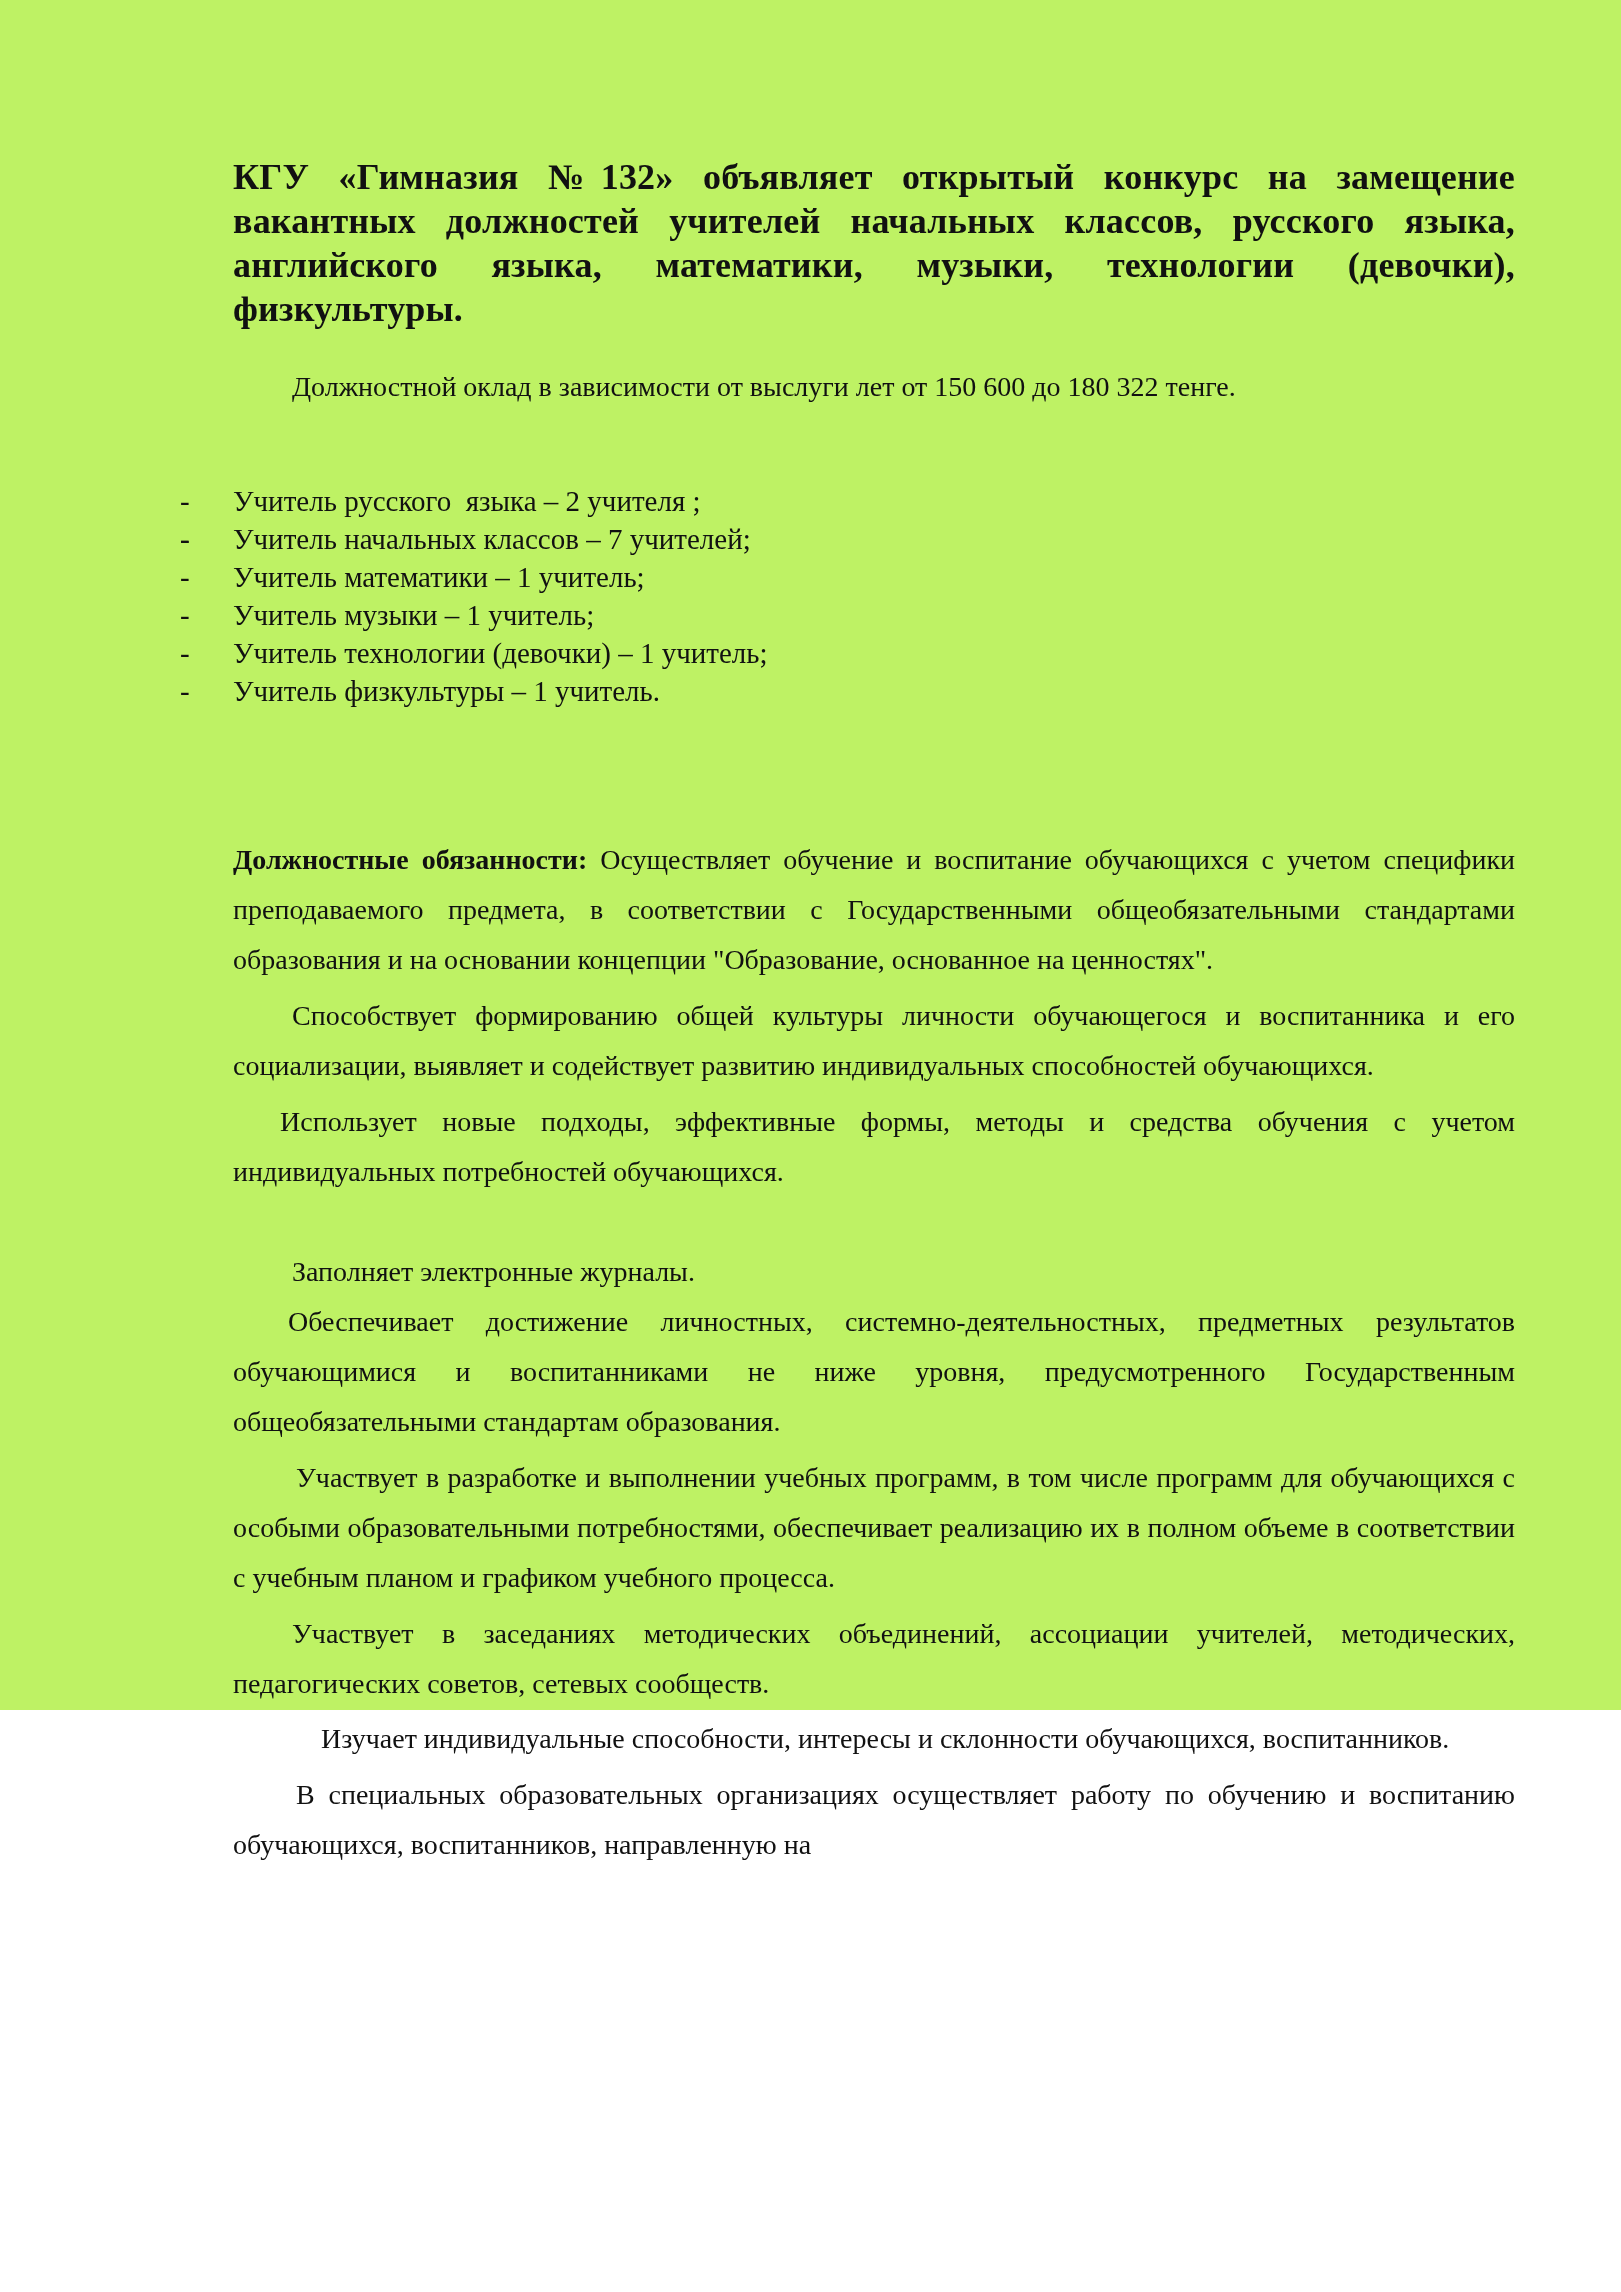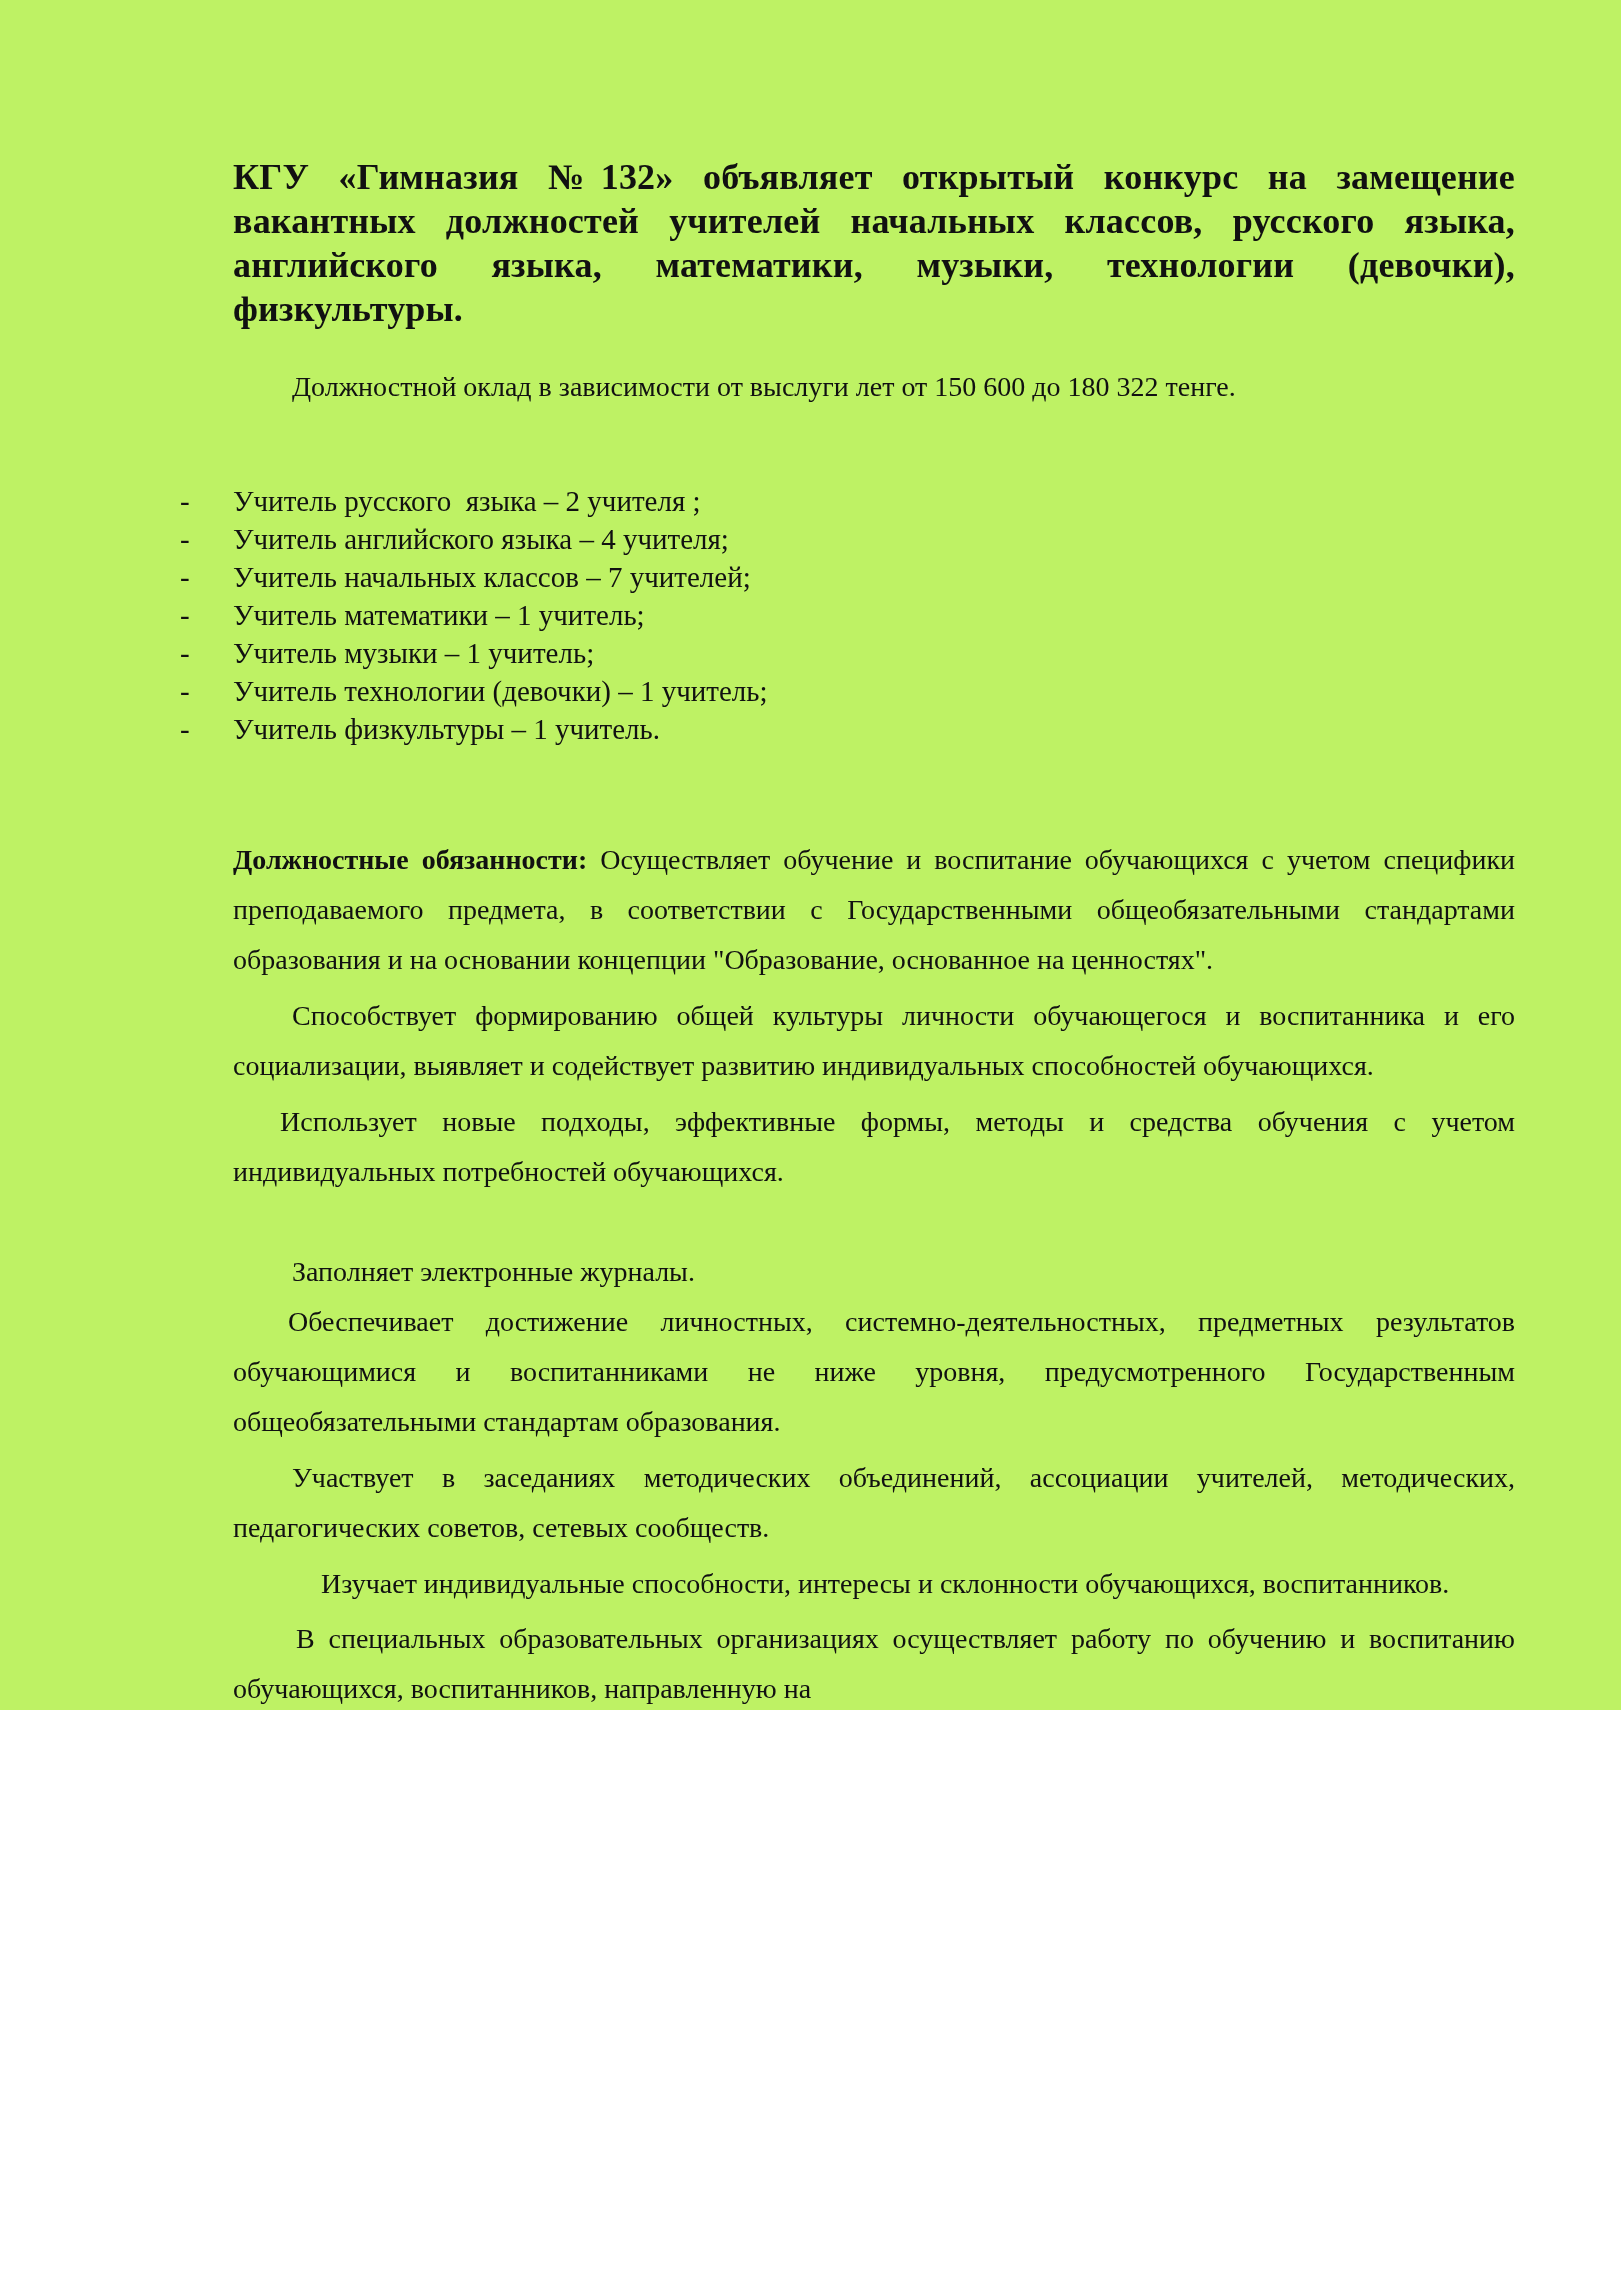--- a/index.html
+++ b/index.html
@@ -105,33 +105,34 @@
 
 <div class="page">
 
   <div class="title">КГУ «Гимназия №132» объявляет открытый конкурс на замещение вакантных должностей учителей начальных классов, русского языка, английского языка, математики, музыки, технологии (девочки), физкультуры.</div>
 
   <div class="salary">Должностной оклад в зависимости от выслуги лет от 150 600 до 180 322 тенге.</div>
 
 
   <ul class="vacancy-list">
     <li><span class="dash">-</span><span>Учитель русского  языка – 2 учителя ;</span></li>
-    <li><span class="dash">-</span><span>Учитель английского языка – 4 учителя;</span></li>
+    <li><span class="dash">-</span></li>
     <li><span class="dash">-</span><span>Учитель начальных классов – 7 учителей;</span></li>
     <li><span class="dash">-</span><span>Учитель математики – 1 учитель;</span></li>
     <li><span class="dash">-</span><span>Учитель музыки – 1 учитель;</span></li>
     <li><span class="dash">-</span><span>Учитель технологии (девочки) – 1 учитель;</span></li>
     <li><span class="dash">-</span><span>Учитель физкультуры – 1 учитель.</span></li>
   </ul>
 
   <div class="duties">
     <p><span class="lead">Должностные обязанности:</span><span> Осуществляет обучение и воспитание обучающихся с учетом специфики преподаваемого предмета, в соответствии с Государственными общеобязательными стандартами образования и на основании концепции "Образование, основанное на ценностях".</span></p>
     <p class="ind1 sp-extra">Способствует формированию общей культуры личности обучающегося и воспитанника и его социализации, выявляет и содействует развитию индивидуальных способностей обучающихся.</p>
     <p class="ind4 sp-extra">Использует новые подходы, эффективные формы, методы и средства обучения с учетом индивидуальных потребностей обучающихся.</p>
     <p class="ind1 p-gap-large">Заполняет электронные журналы.</p>
     <p class="ind3">Обеспечивает достижение личностных, системно-деятельностных, предметных результатов обучающимися и воспитанниками не ниже уровня, предусмотренного Государственным общеобязательными стандартам образования.</p>
+    <p class="ind5 sp-extra">Участвует в разработке и выполнении учебных программ, в том числе программ для обучающихся с особыми образовательными потребностями, обеспечивает реализацию их в полном объеме в соответствии с учебным планом и графиком учебного процесса.</p>
     <p class="ind1 sp-extra">Участвует в заседаниях методических объединений, ассоциации учителей, методических, педагогических советов, сетевых сообществ.</p>
     <p class="ind6 sp-extra">Изучает индивидуальные способности, интересы и склонности обучающихся, воспитанников.</p>
     <p class="ind5 sp-extra">В специальных образовательных организациях осуществляет работу по обучению и воспитанию обучающихся, воспитанников, направленную на</p>
   </div>
 
 </div>
 
 
 </body></html>

